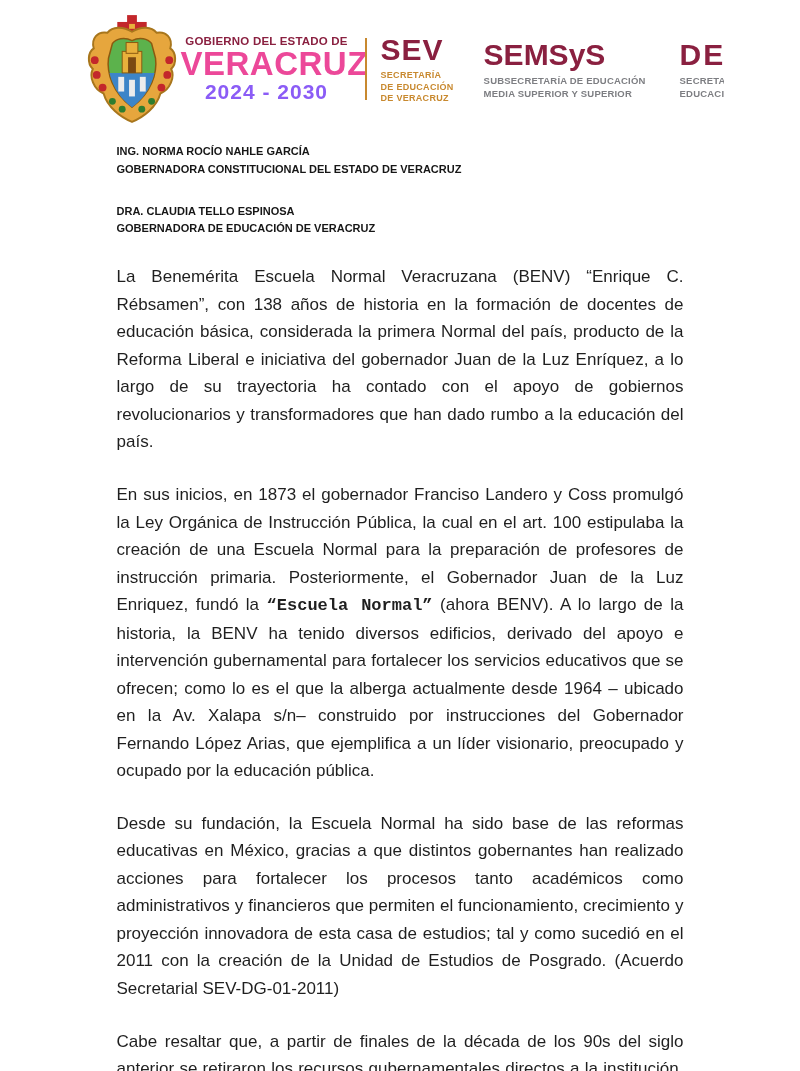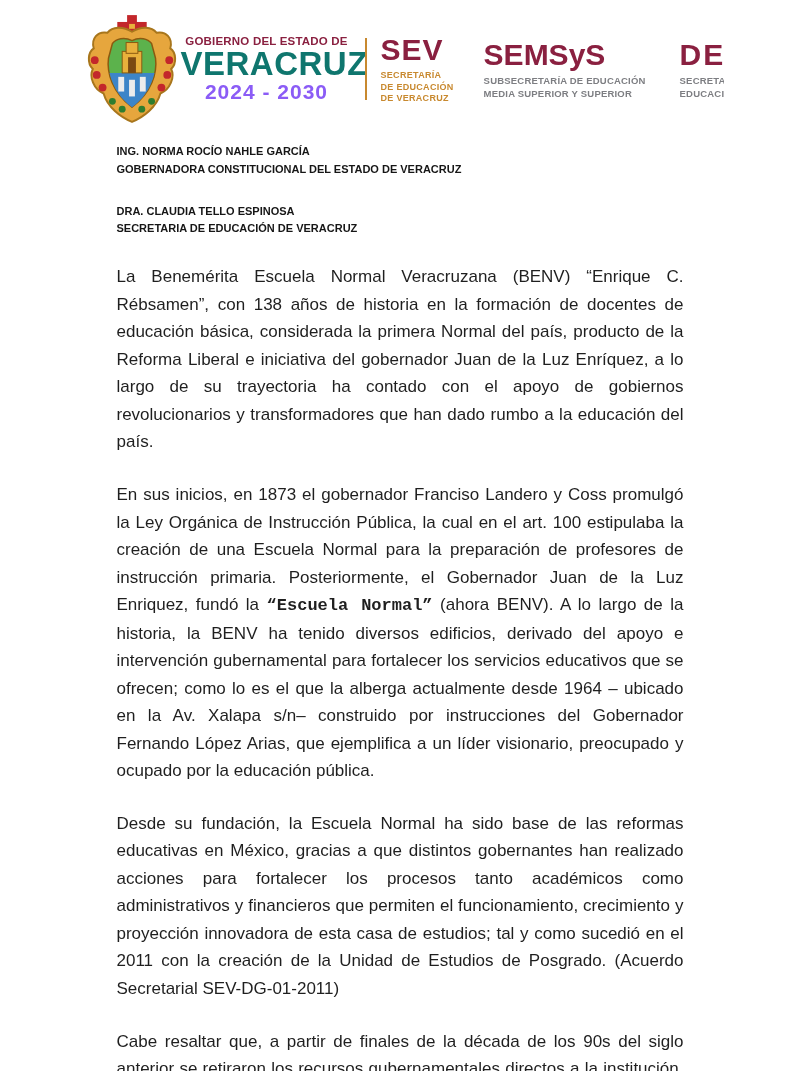--- a/index.html
+++ b/index.html
@@ -18,21 +18,21 @@
   
   .header {
     display:flex;
     align-items:center;
     height:120px;
     padding:4px 6px 0 6px;
   }
   .coat { width:98px; height:110px; flex:0 0 auto; }
   .gob-block { text-align:center; margin-left:0px; width:172px; line-height:1.05; }
   .gob-line1 { font-size:11.5px; font-weight:800; color:#8a2040; letter-spacing:.2px; }
-  .gob-line2 { font-size:33px; font-weight:800; color:#0f766e; letter-spacing:.5px; }
+  .gob-line2 { font-size:33px; font-weight:800; color:#ec4899; letter-spacing:.5px; }
   .gob-line3 { font-size:21px; font-weight:800; color:#8b5cf6; letter-spacing:1px; }
 
   .vdivider { width:2px; align-self:center; flex:0 0 auto; }
   .vdivider.gold { height:62px; background:#c8892f; margin:0 14px 0 12px; }
 
   .logo-block { line-height:1.1; flex:0 0 auto; }
   .acronym { font-weight:800; color:#8a2040; }
   .sev .acronym { font-size:30px; letter-spacing:1px; }
   .sev .sub { font-size:9px; font-weight:700; color:#c8892f; line-height:1.3; margin-top:4px; letter-spacing:.3px; }
   .semsys { margin-left:30px; }
@@ -145,21 +145,21 @@
 
   <div class="doc-body">
 
     <div class="addressee">
       <div class="name">ING. NORMA ROCÍO NAHLE GARCÍA</div>
       <div class="title">GOBERNADORA CONSTITUCIONAL DEL ESTADO DE VERACRUZ</div>
     </div>
 
     <div class="addressee">
       <div class="name">DRA. CLAUDIA TELLO ESPINOSA</div>
-      <div class="title">SECRETARIA DE EDUCACIÓN DE VERACRUZ</div>
+      <div class="title">GOBERNADORA DE EDUCACIÓN DE VERACRUZ</div>
     </div>
 
 
     <div class="paragraphs">
         <p><span>La Benemérita Escuela Normal Veracruzana (BENV) “Enrique C. Rébsamen”, con 138 años de historia en la formación de docentes de educación básica, considerada la primera Normal del país, producto de la Reforma Liberal e iniciativa del gobernador Juan de la Luz Enríquez, a lo largo de su trayectoria ha contado con el apoyo de gobiernos revolucionarios y transformadores que han dado rumbo a la educación del país.</span></p>
         <p><span>En sus inicios, en 1873 el gobernador Franciso Landero y Coss promulgó la Ley Orgánica de Instrucción Pública, la cual en el art. 100 estipulaba la creación de una Escuela Normal para la preparación de profesores de instrucción primaria. Posteriormente, el Gobernador Juan de la Luz Enriquez, fundó la </span><span class="b">“Escuela Normal”</span><span> (ahora BENV). A lo largo de la historia, la BENV ha tenido diversos edificios, derivado del apoyo e intervención gubernamental para fortalecer los servicios educativos que se ofrecen; como lo es el que la alberga actualmente desde 1964 – ubicado en la Av. Xalapa s/n– construido por instrucciones del Gobernador Fernando López Arias, que ejemplifica a un líder visionario, preocupado y ocupado por la educación pública.</span></p>
         <p><span>Desde su fundación, la Escuela Normal ha sido base de las reformas educativas en México, gracias a que distintos gobernantes han realizado acciones para fortalecer los procesos tanto académicos como administrativos y financieros que permiten el funcionamiento, crecimiento y proyección innovadora de esta casa de estudios; tal y como sucedió en el 2011 con la creación de la Unidad de Estudios de Posgrado. (Acuerdo Secretarial SEV-DG-01-2011)</span></p>
         <p><span>Cabe resaltar que, a partir de finales de la década de los 90s del siglo anterior se retiraron los recursos gubernamentales directos a la institución, siendo los proyectos anuales solicitados por la federación el único camino para obtener el dinero necesario para la realización de las funciones sustantivas que como Institución de Educación Superior (IES) nos compete; de tal forma que, esta Escuela se vió en la necesidad de establecer estrategias que generen los recursos indispensables para su funcionamiento.</span></p>
       </div>
   </div>

